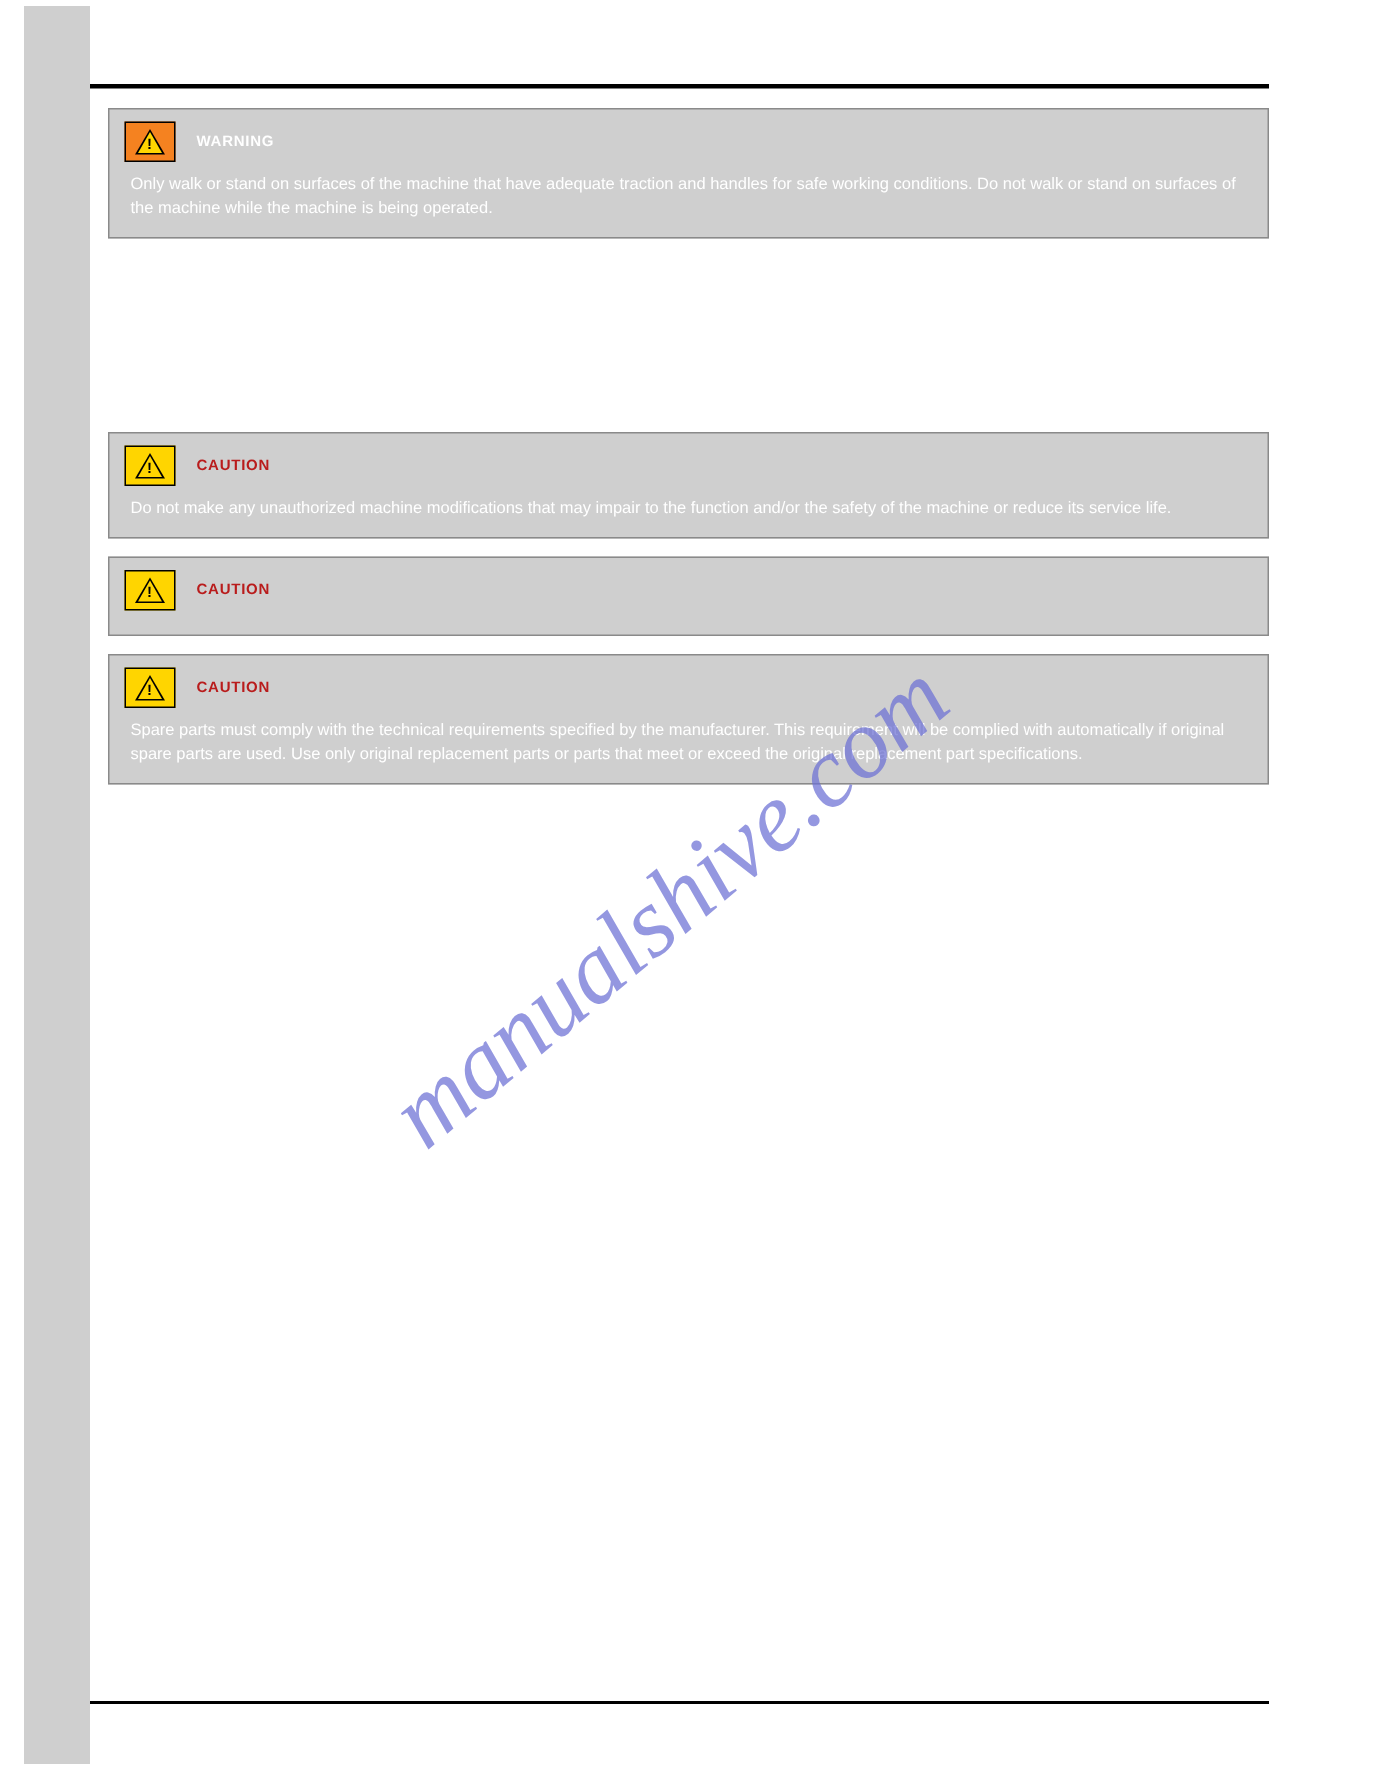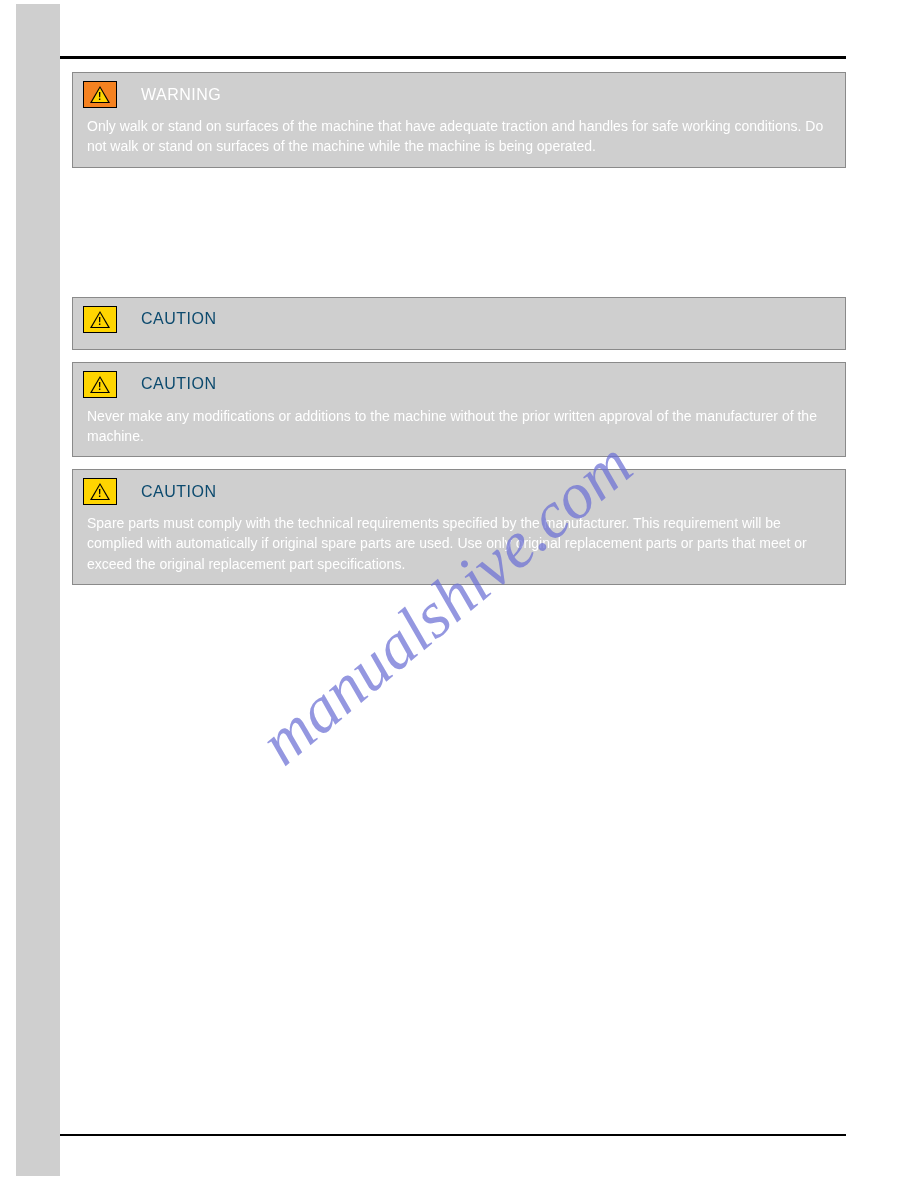--- a/index.html
+++ b/index.html
@@ -117,29 +117,29 @@
     position: absolute;
     left: -2px;
     top: 5px;
     font-size: 10px;
     font-weight: bold;
     color: #000;
     z-index: 2;
   }
   .badge-label {
     color: #ffffff;
-    font-weight: normal;
-    font-size: 16px;
-    margin-left: 16px;
+    font-weight: bold;
+    font-size: 10px;
+    margin-left: 6px;
     letter-spacing: 0.5px;
   }
-  .badge-label-dark { color: #0c4a6e; }
+  .badge-label-dark { color: #b91c1c; }
   .alert-body {
     color: #ffffff;
-    font-size: 14px;
+    font-size: 11px;
     line-height: 1.45;
     padding: 2px 4px 0 4px;
   }
   .section-title {
     font-weight: bold;
     font-size: 13px;
     margin: 18px 0 8px 0;
     color: #ffffff;
   }
   .para {
@@ -191,32 +191,32 @@
 
   <div class="alert-box">
     <div class="alert-head">
       <span class="badge badge-yellow">
         <span class="tri">
             <span class="tri-mark">!</span>
           </span>
       </span>
       <span class="badge-label badge-label-dark">CAUTION</span>
     </div>
+    <div class="alert-body">Do not make any unauthorized machine modifications that may impair to the function and/or the safety of the machine or reduce its service life.</div>
   </div>
 
   <div class="alert-box">
     <div class="alert-head">
       <span class="badge badge-yellow">
         <span class="tri">
             <span class="tri-mark">!</span>
           </span>
       </span>
       <span class="badge-label badge-label-dark">CAUTION</span>
     </div>
-    <div class="alert-body">Never make any modifications or additions to the machine without the prior written approval of the manufacturer of the machine.</div>
   </div>
 
   <div class="alert-box">
     <div class="alert-head">
       <span class="badge badge-yellow">
         <span class="tri">
             <span class="tri-mark">!</span>
           </span>
       </span>
       <span class="badge-label badge-label-dark">CAUTION</span>

